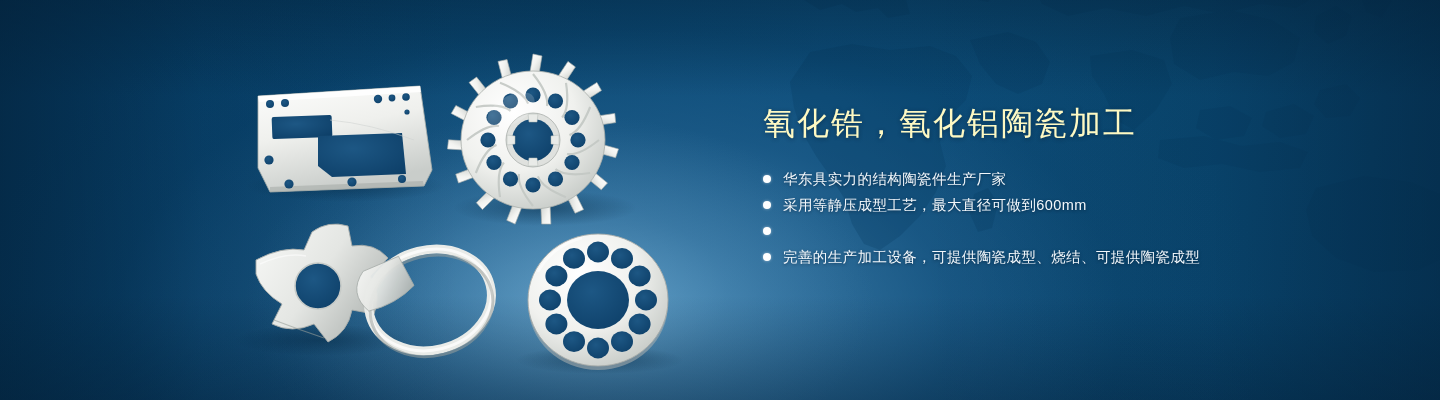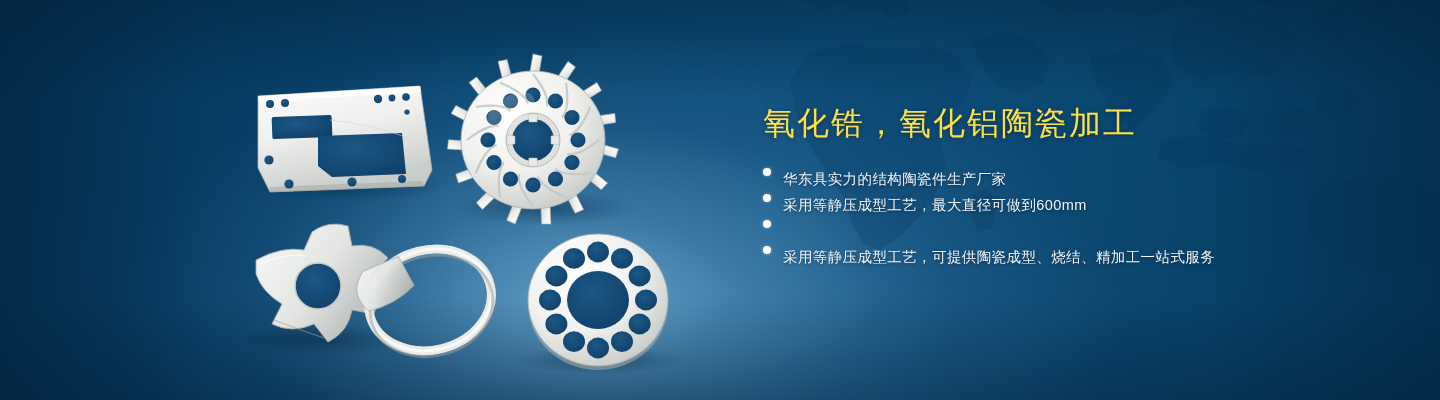--- a/index.html
+++ b/index.html
@@ -64,32 +64,33 @@
   .parts svg { display: block; width: 100%; height: 100%; }
 
   
   .copy {
     position: absolute;
     left: 763px;
     top: 104px;
     width: 600px;
   }
   .headline {
-    color: #fde047;
+    color: #fef9c3;
     font-size: 32px;
     line-height: 1.2;
     font-weight: normal;
     letter-spacing: 2px;
     margin: 0 0 26px 0;
     text-shadow: 0 1px 4px rgba(0,20,40,0.45);
     white-space: nowrap;
   }
   .bullets { list-style: none; margin: 0; padding: 0; }
   .bullets li {
     display: flex;
+    align-items: center;
     height: 22px;
     margin-bottom: 4px;
     white-space: nowrap;
   }
   .dot {
     flex: 0 0 auto;
     width: 8px;
     height: 8px;
     border-radius: 50%;
     background: #ffffff;
@@ -328,18 +329,18 @@
       </li>
       <li>
         <span class="dot"></span>
         <span class="btext">采用等静压成型工艺，最大直径可做到600mm</span>
       </li>
       <li>
         <span class="dot"></span>
       </li>
       <li>
         <span class="dot"></span>
-        <span class="btext">采用等静压成型工艺，可提供陶瓷成型、烧结、精加工一站式服务</span>
+        <span class="btext">完善的生产加工设备，可提供陶瓷成型、烧结、可提供陶瓷成型</span>
       </li>
     </ul>
   </div>
 
 </div>
 
 </body></html>

